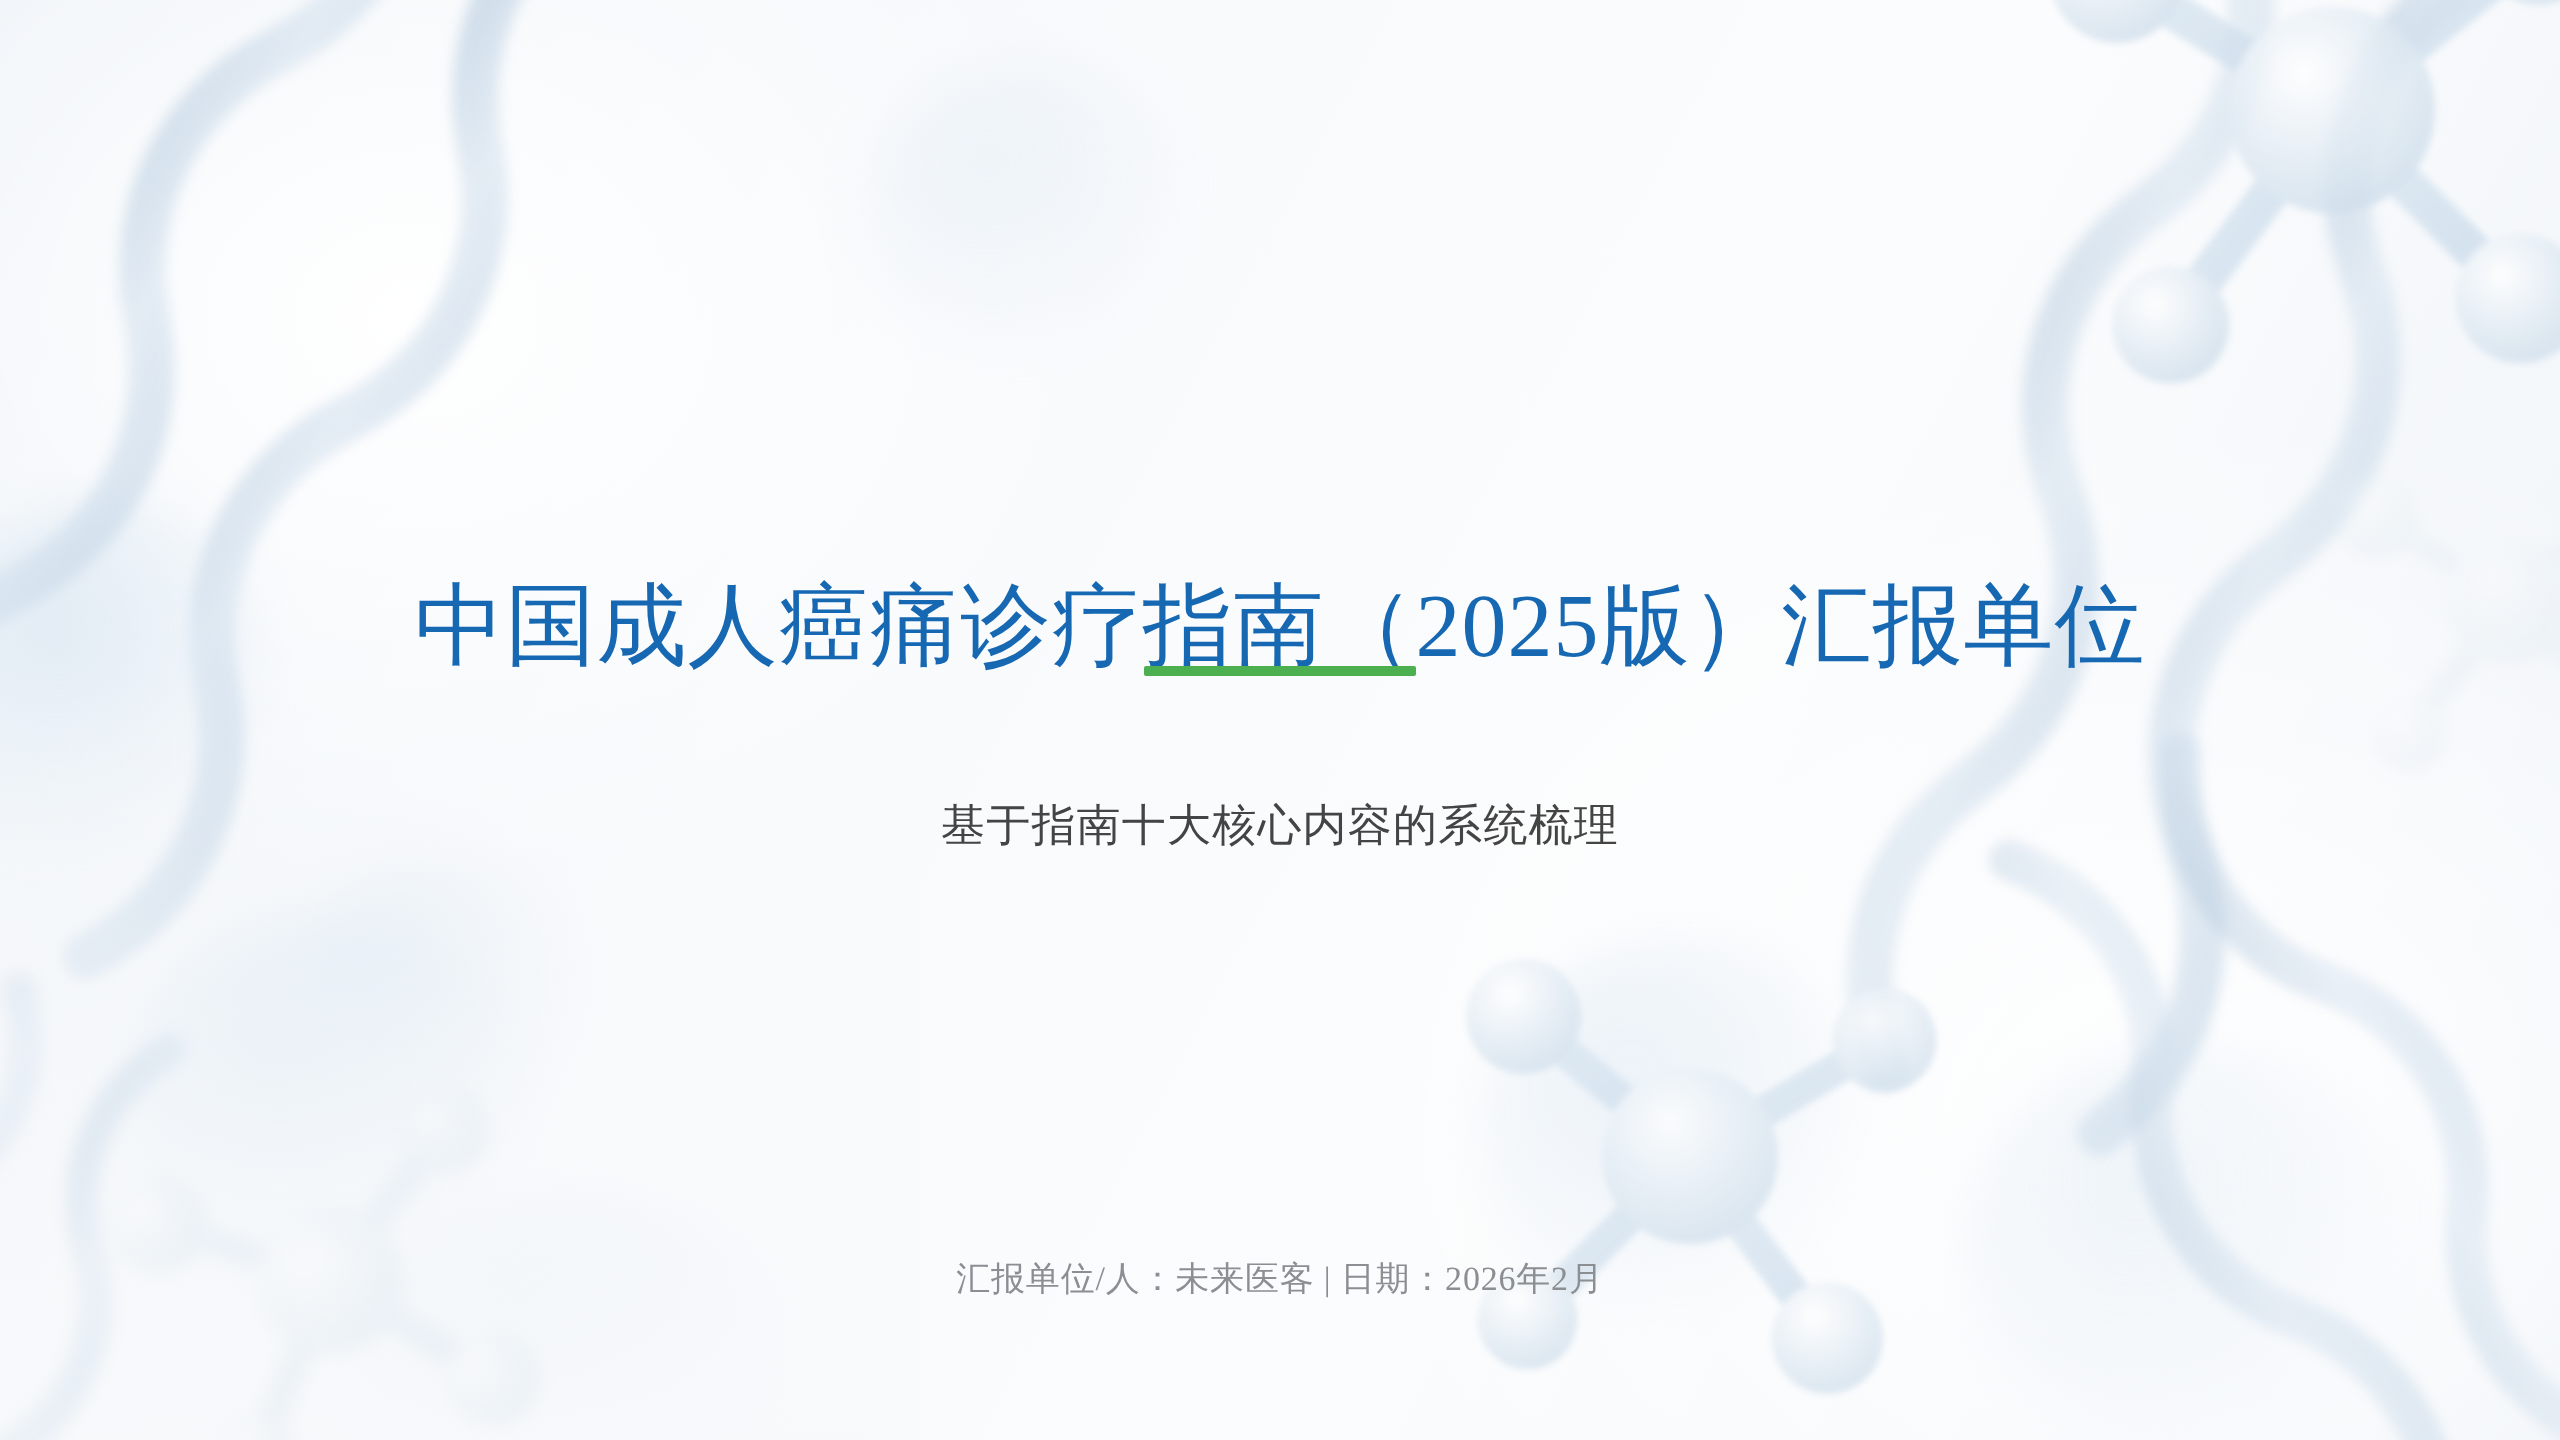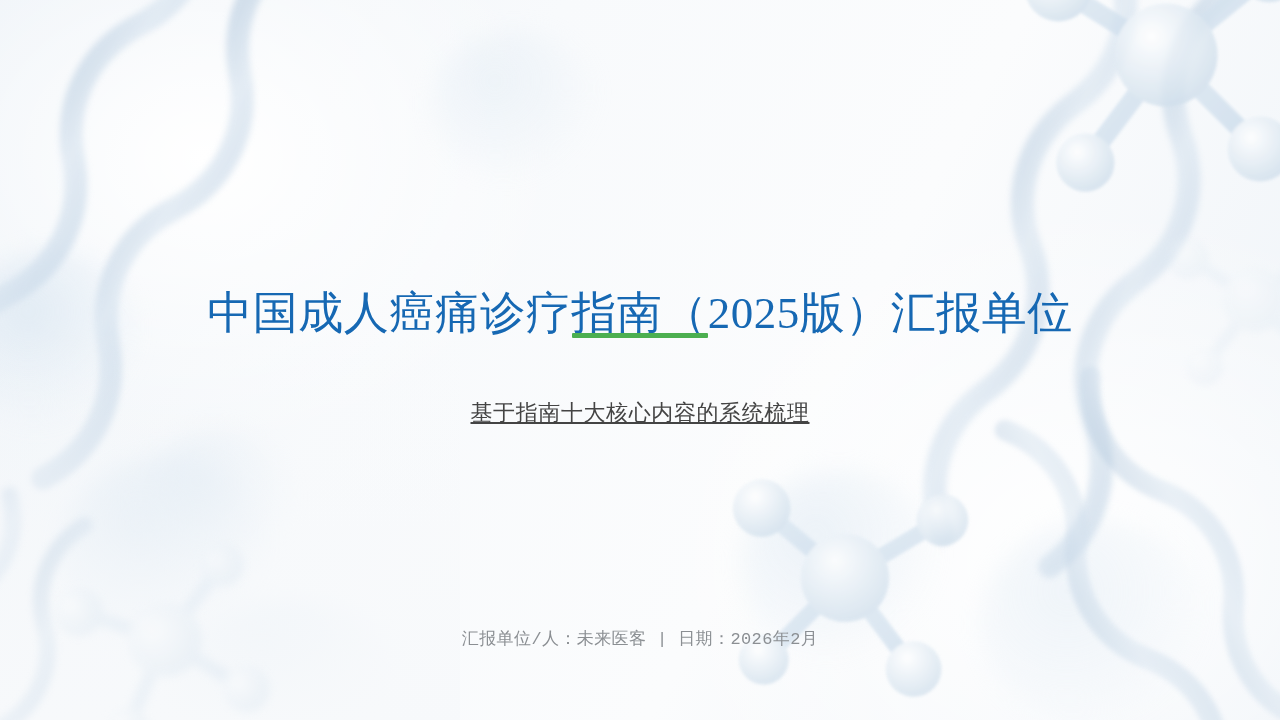--- a/index.html
+++ b/index.html
@@ -88,30 +88,29 @@
     top: 376px;
     left: 0;
     right: 0;
     text-align: center;
     font-family: "Liberation Serif", "DejaVu Serif", serif;
     font-size: 22px;
     line-height: 1.4;
     letter-spacing: 0.6px;
     color: #444444;
     white-space: nowrap;
-    text-decoration: underline;
   }
 
   .footer {
     position: absolute;
     top: 611px;
     left: 0;
     right: 0;
     text-align: center;
-    font-family: Liberation Mono, monospace;
+    font-family: Liberation Serif, serif;
     font-size: 17px;
     line-height: 1.4;
     letter-spacing: 0.4px;
     color: #8b8f93;
     white-space: nowrap;
   }
 </style>
 </head>
 <body>
 

